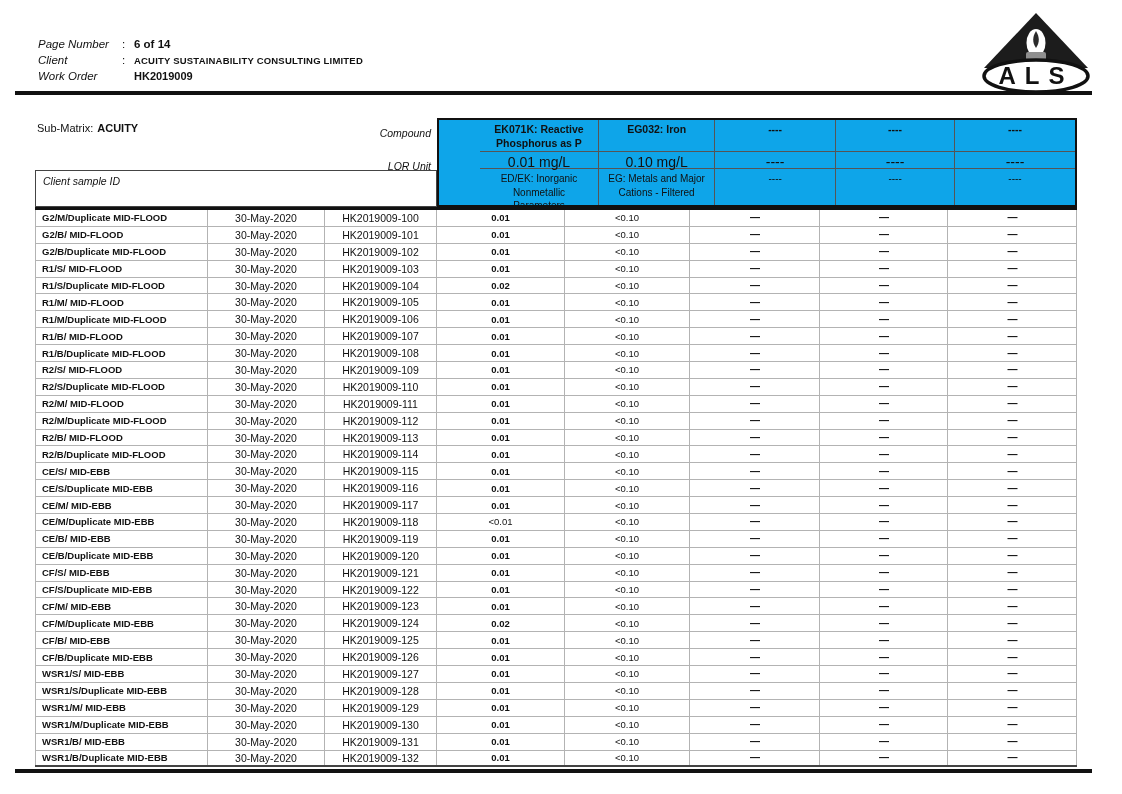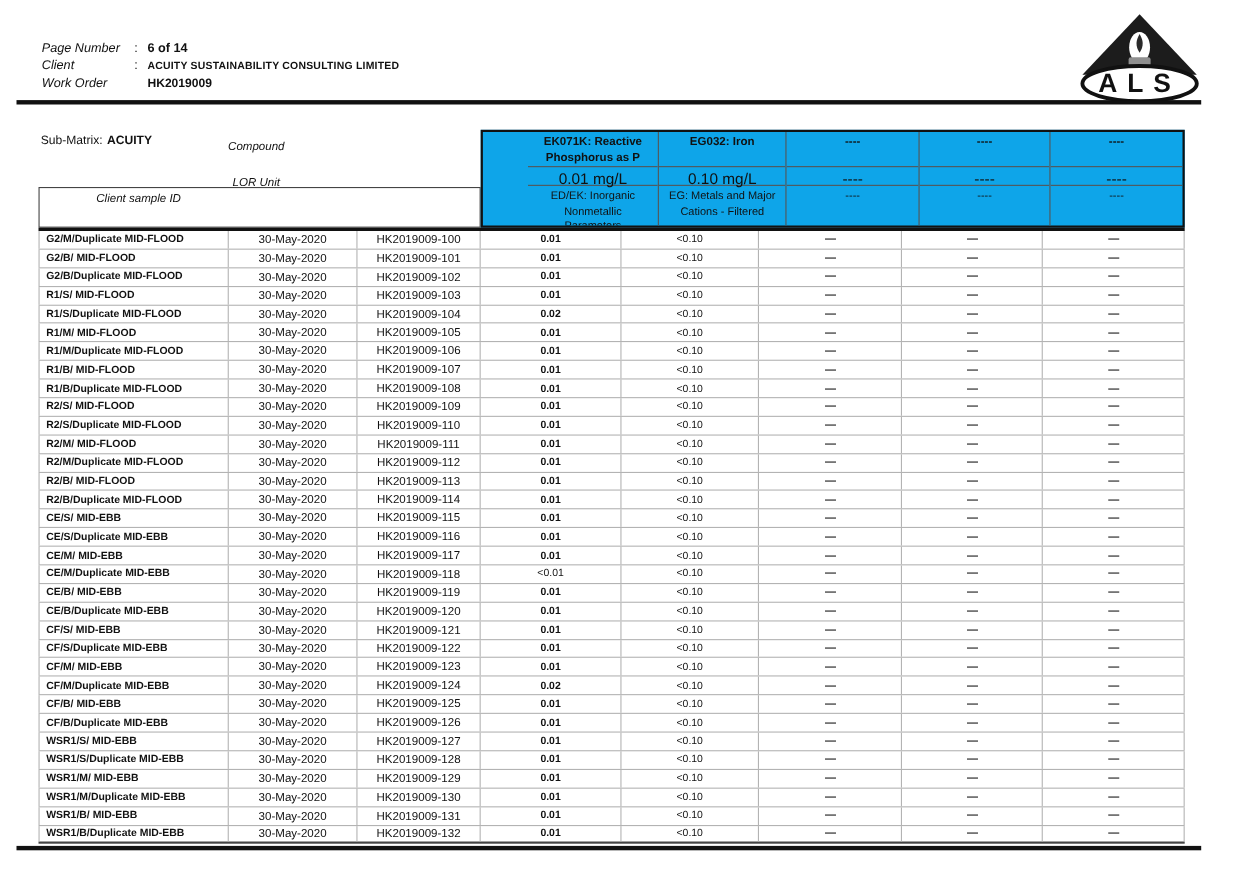--- a/index.html
+++ b/index.html
@@ -21,29 +21,29 @@
   .rule.top { top:91px; height:4px; }
   .rule.bottom { top:769px; height:4px; }
 
   
   .logo { position:absolute; left:980px; top:10px; width:112px; height:86px; }
 
   
   .tbl { position:absolute; left:35px; top:118px; width:1042px; height:655px; }
   .submatrix { position:absolute; left:2px; top:4px; font-size:11px; }
   .submatrix b { margin-left:4px; }
-  .row-label { position:absolute; left:0; width:396px; text-align:center; font-style:italic; font-size:10.5px; }
+  .row-label { position:absolute; left:0; width:396px; text-align:right; font-style:italic; font-size:10.5px; }
   .row-label.compound { top:9px; }
   .row-label.lor { top:42px; }
 
   .left-hdr { position:absolute; left:0; top:52px; width:402px; height:37px; border:1px solid #444;
               display:grid; grid-template-columns:173px 117px 112px; }
   .lh-cell { font-style:italic; font-size:10.5px; padding-top:3px; text-align:center; line-height:1.5; border-right:1px solid #444; }
   .lh-cell:last-child { border-right:none; }
-  .lh-cell.first { text-align:center; padding-left:7px;font-style:italic; }
+  .lh-cell.first { text-align:left; padding-left:7px;font-style:italic; }
 
   .compound-block { position:absolute; left:402px; top:0; width:640px; height:89px; border:2px solid #111;
                     display:grid; grid-template-columns:128fr 125fr 130fr 128fr 129fr; background:#0ea5e9;padding-left:41px; }
   .cmp-col { display:grid; grid-template-rows:32px 17px 1fr; border-right:1px solid #555; overflow:hidden; }
   .cmp-col:last-child { border-right:none; }
   .cmp-name { font-weight:bold; font-size:10.5px; text-align:center; padding:3px 8px 0; line-height:1.3; border-bottom:1px solid #555; }
   .cmp-lor  { font-size:14px; text-align:center; padding-top:2px; border-bottom:1px solid #555; }
   .cmp-group{ font-size:10px; text-align:center; padding:3px 6px 0; line-height:1.35; }
 
   .hdr-heavy { position:absolute; left:0; top:89px; width:1042px; height:3px; background:#111; }

